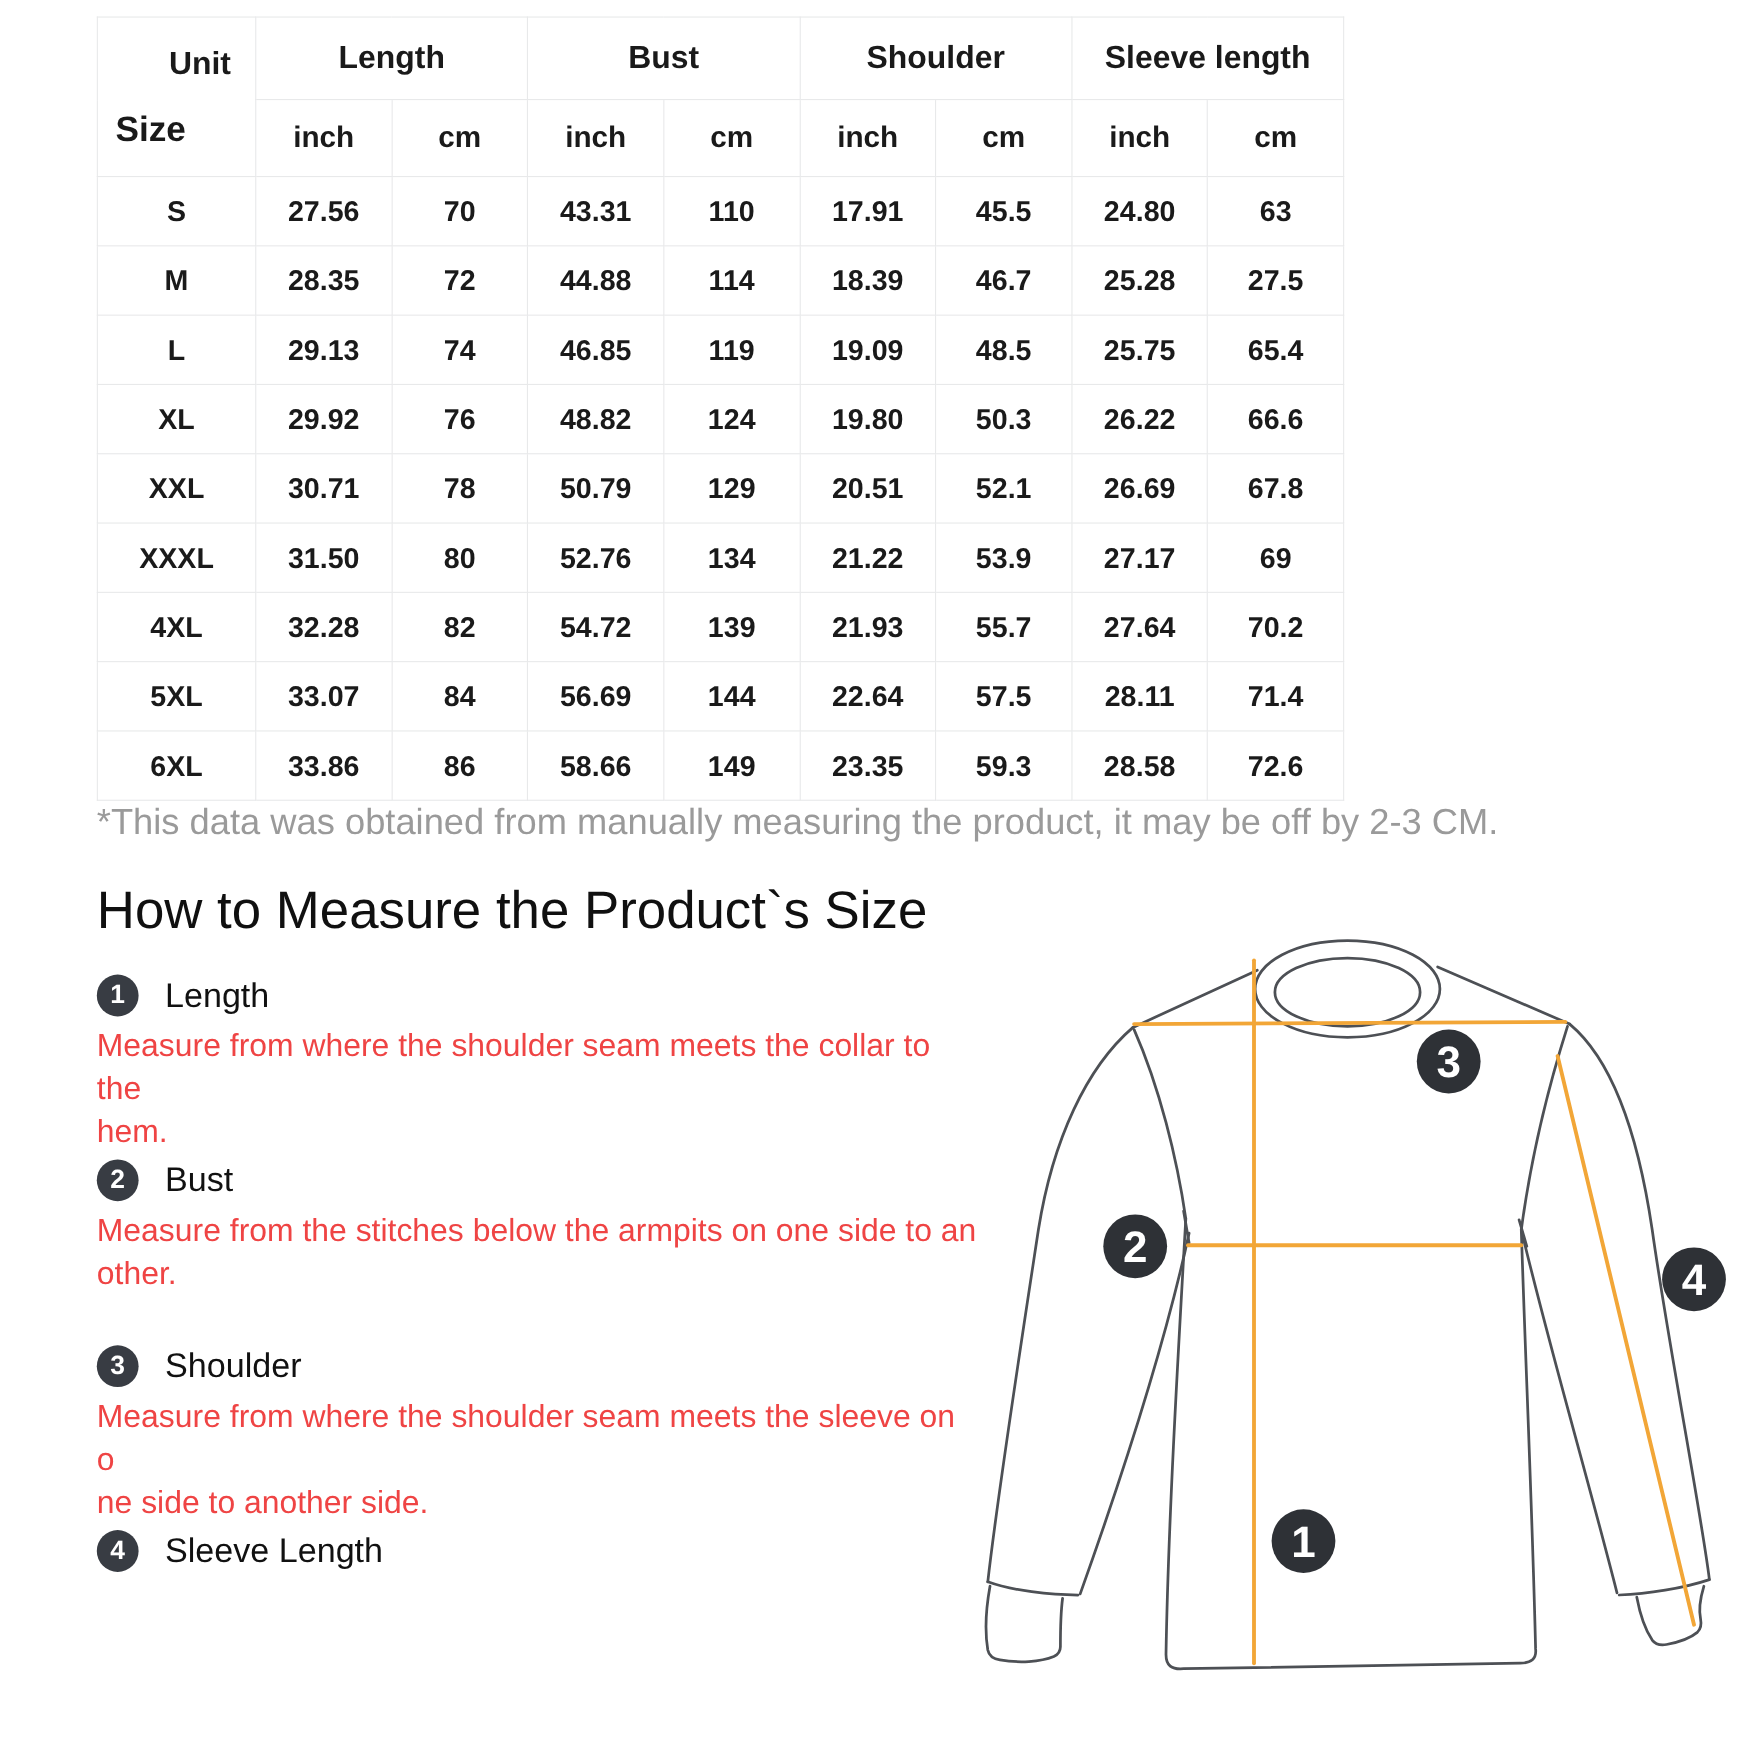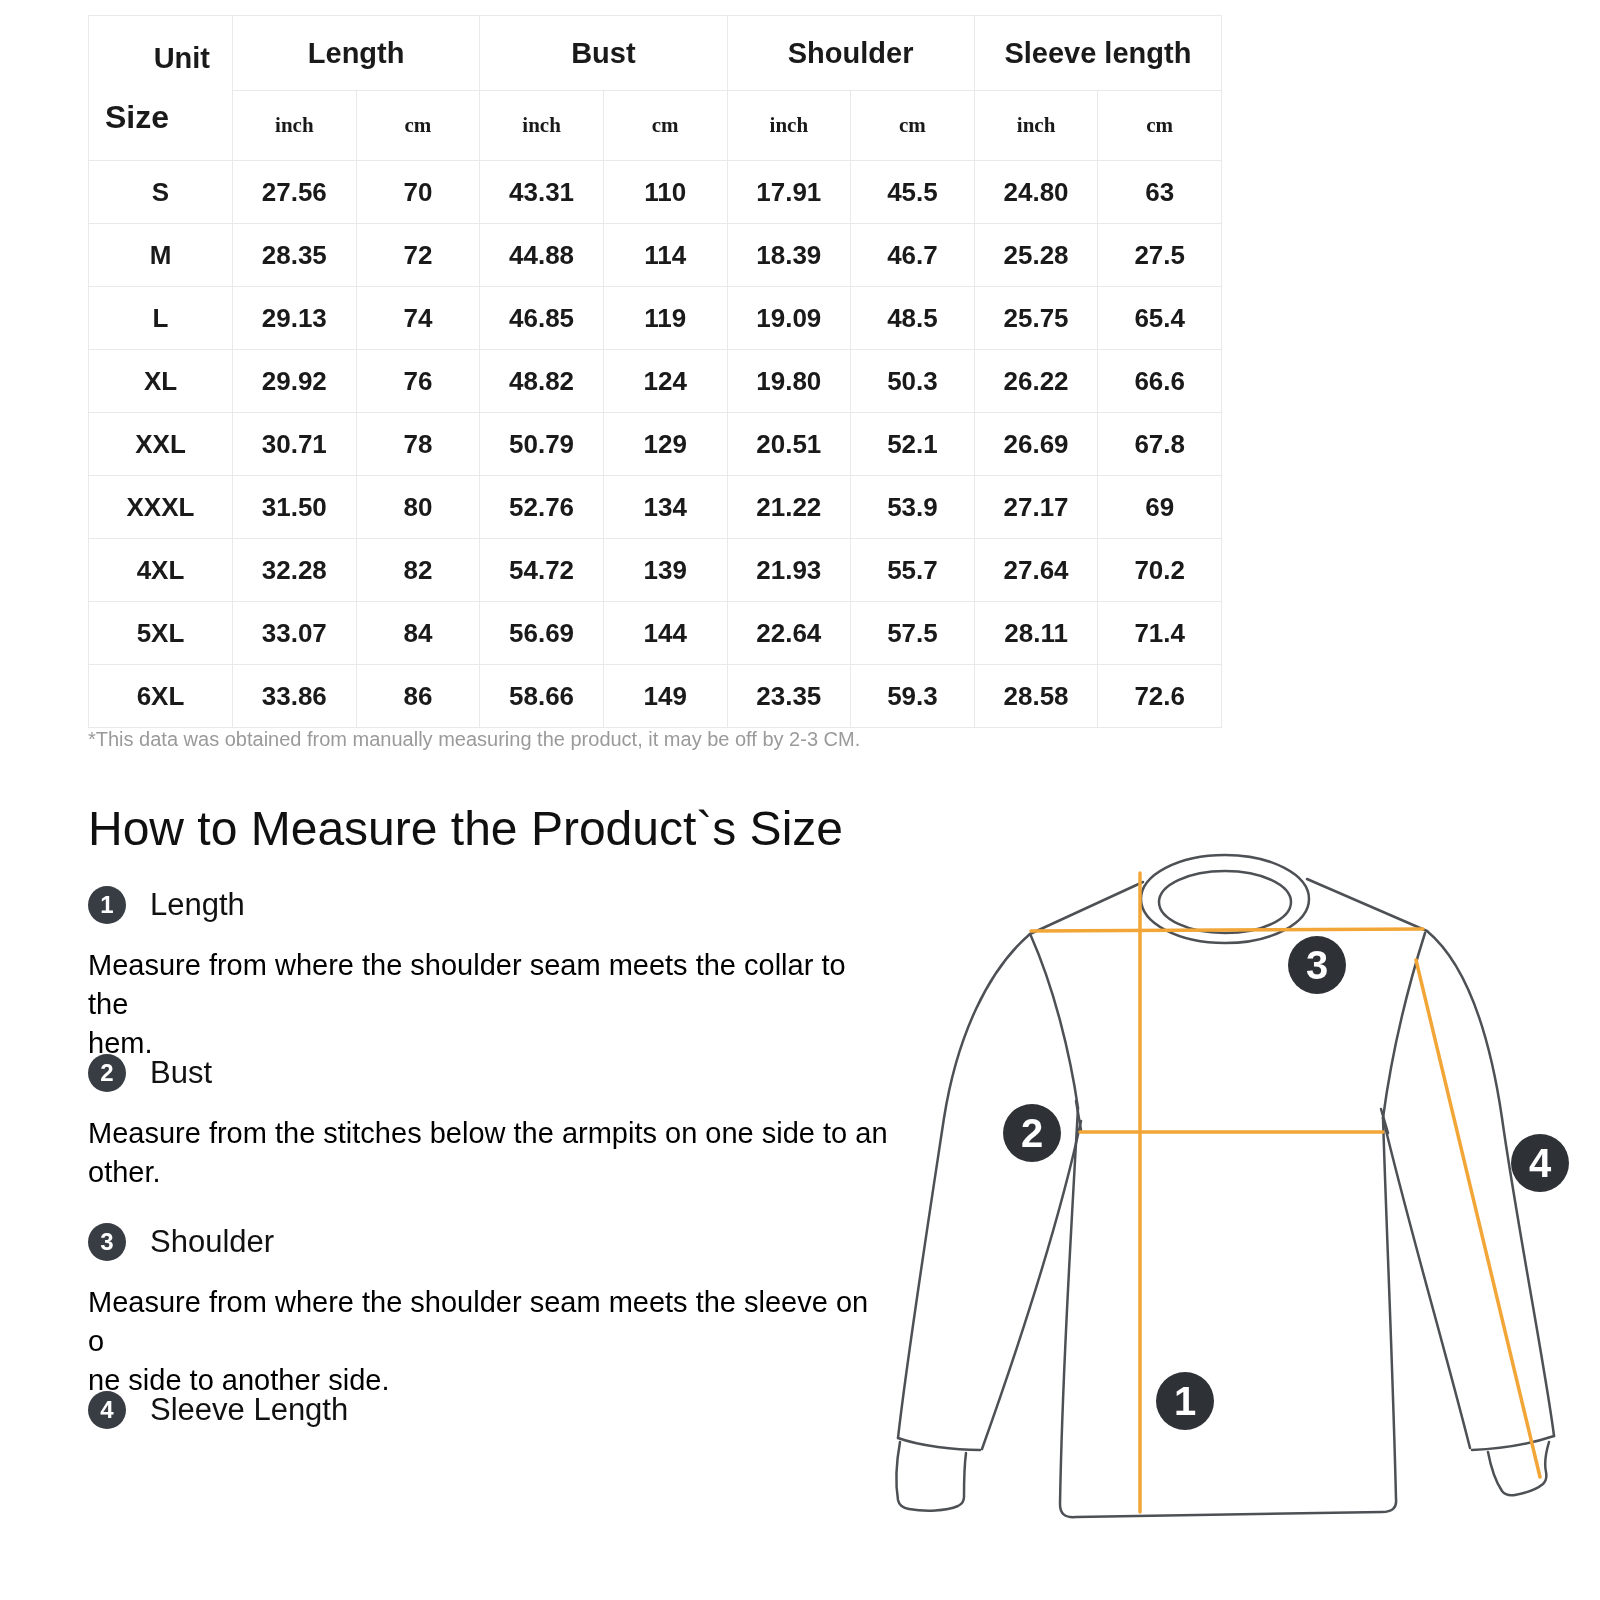--- a/index.html
+++ b/index.html
@@ -10,44 +10,44 @@
   
   .chart-table{
     position:absolute;left:88px;top:15px;width:1134px;
     border-collapse:collapse;table-layout:fixed;
   }
   .chart-table th,.chart-table td{
     border:1px solid #e8e9ea;text-align:center;vertical-align:middle;
     color:#1a1a1a;background:#ffffff;padding:0;
   }
   .group-head{height:74px;font-size:29px;font-weight:bold;}
-  .sub-head{height:69px;font-size:21px;font-weight:bold;font-family:Liberation Serif, serif;}
+  .sub-head{height:69px;font-size:27px;font-weight:bold;}
   .data-row td{height:62px;font-size:26px;font-weight:bold;}
   .corner{
     position:relative;
     background-image:linear-gradient(to bottom right,
       transparent calc(50% - 1px),#dedede calc(50% - 1px),
       #dedede calc(50% + 1px),transparent calc(50% + 1px));
   }
   .corner .unit-lbl{position:absolute;top:26px;right:22px;font-size:29px;font-weight:bold;}
   .corner .size-lbl{position:absolute;bottom:24px;left:16px;font-size:32px;font-weight:bold;}
   
-  .footnote{position:absolute;left:88px;top:728px;font-size:20px;color:#9a9a9a;}
+  .footnote{position:absolute;left:88px;top:728px;font-size:33px;color:#9a9a9a;}
   .page-heading{position:absolute;left:88px;top:801px;font-size:48px;font-weight:400;color:#101010;}
   
   .step{position:absolute;left:88px;width:800px;}
   .step-head{display:flex;align-items:center;}
   .step-badge{
     width:38px;height:38px;border-radius:50%;background:#383c43;color:#fff;
     font-size:24px;font-weight:bold;display:flex;align-items:center;justify-content:center;
     flex:0 0 38px;
   }
   .step-label{font-size:31px;color:#111;margin-left:24px;}
   .step-desc{
-    margin-top:22px;font-size:29px;line-height:39px;color:#000000;
+    margin-top:8px;font-size:29px;line-height:39px;color:#ef4444;
     white-space:pre-line;
   }
   .step-1{top:886px;} .step-2{top:1054px;} .step-3{top:1223px;} .step-4{top:1391px;}
   
   .diagram{position:absolute;left:850px;top:818px;width:750px;height:750px;}
 </style>
 </head>
 <body>
 
 <table class="chart-table">

